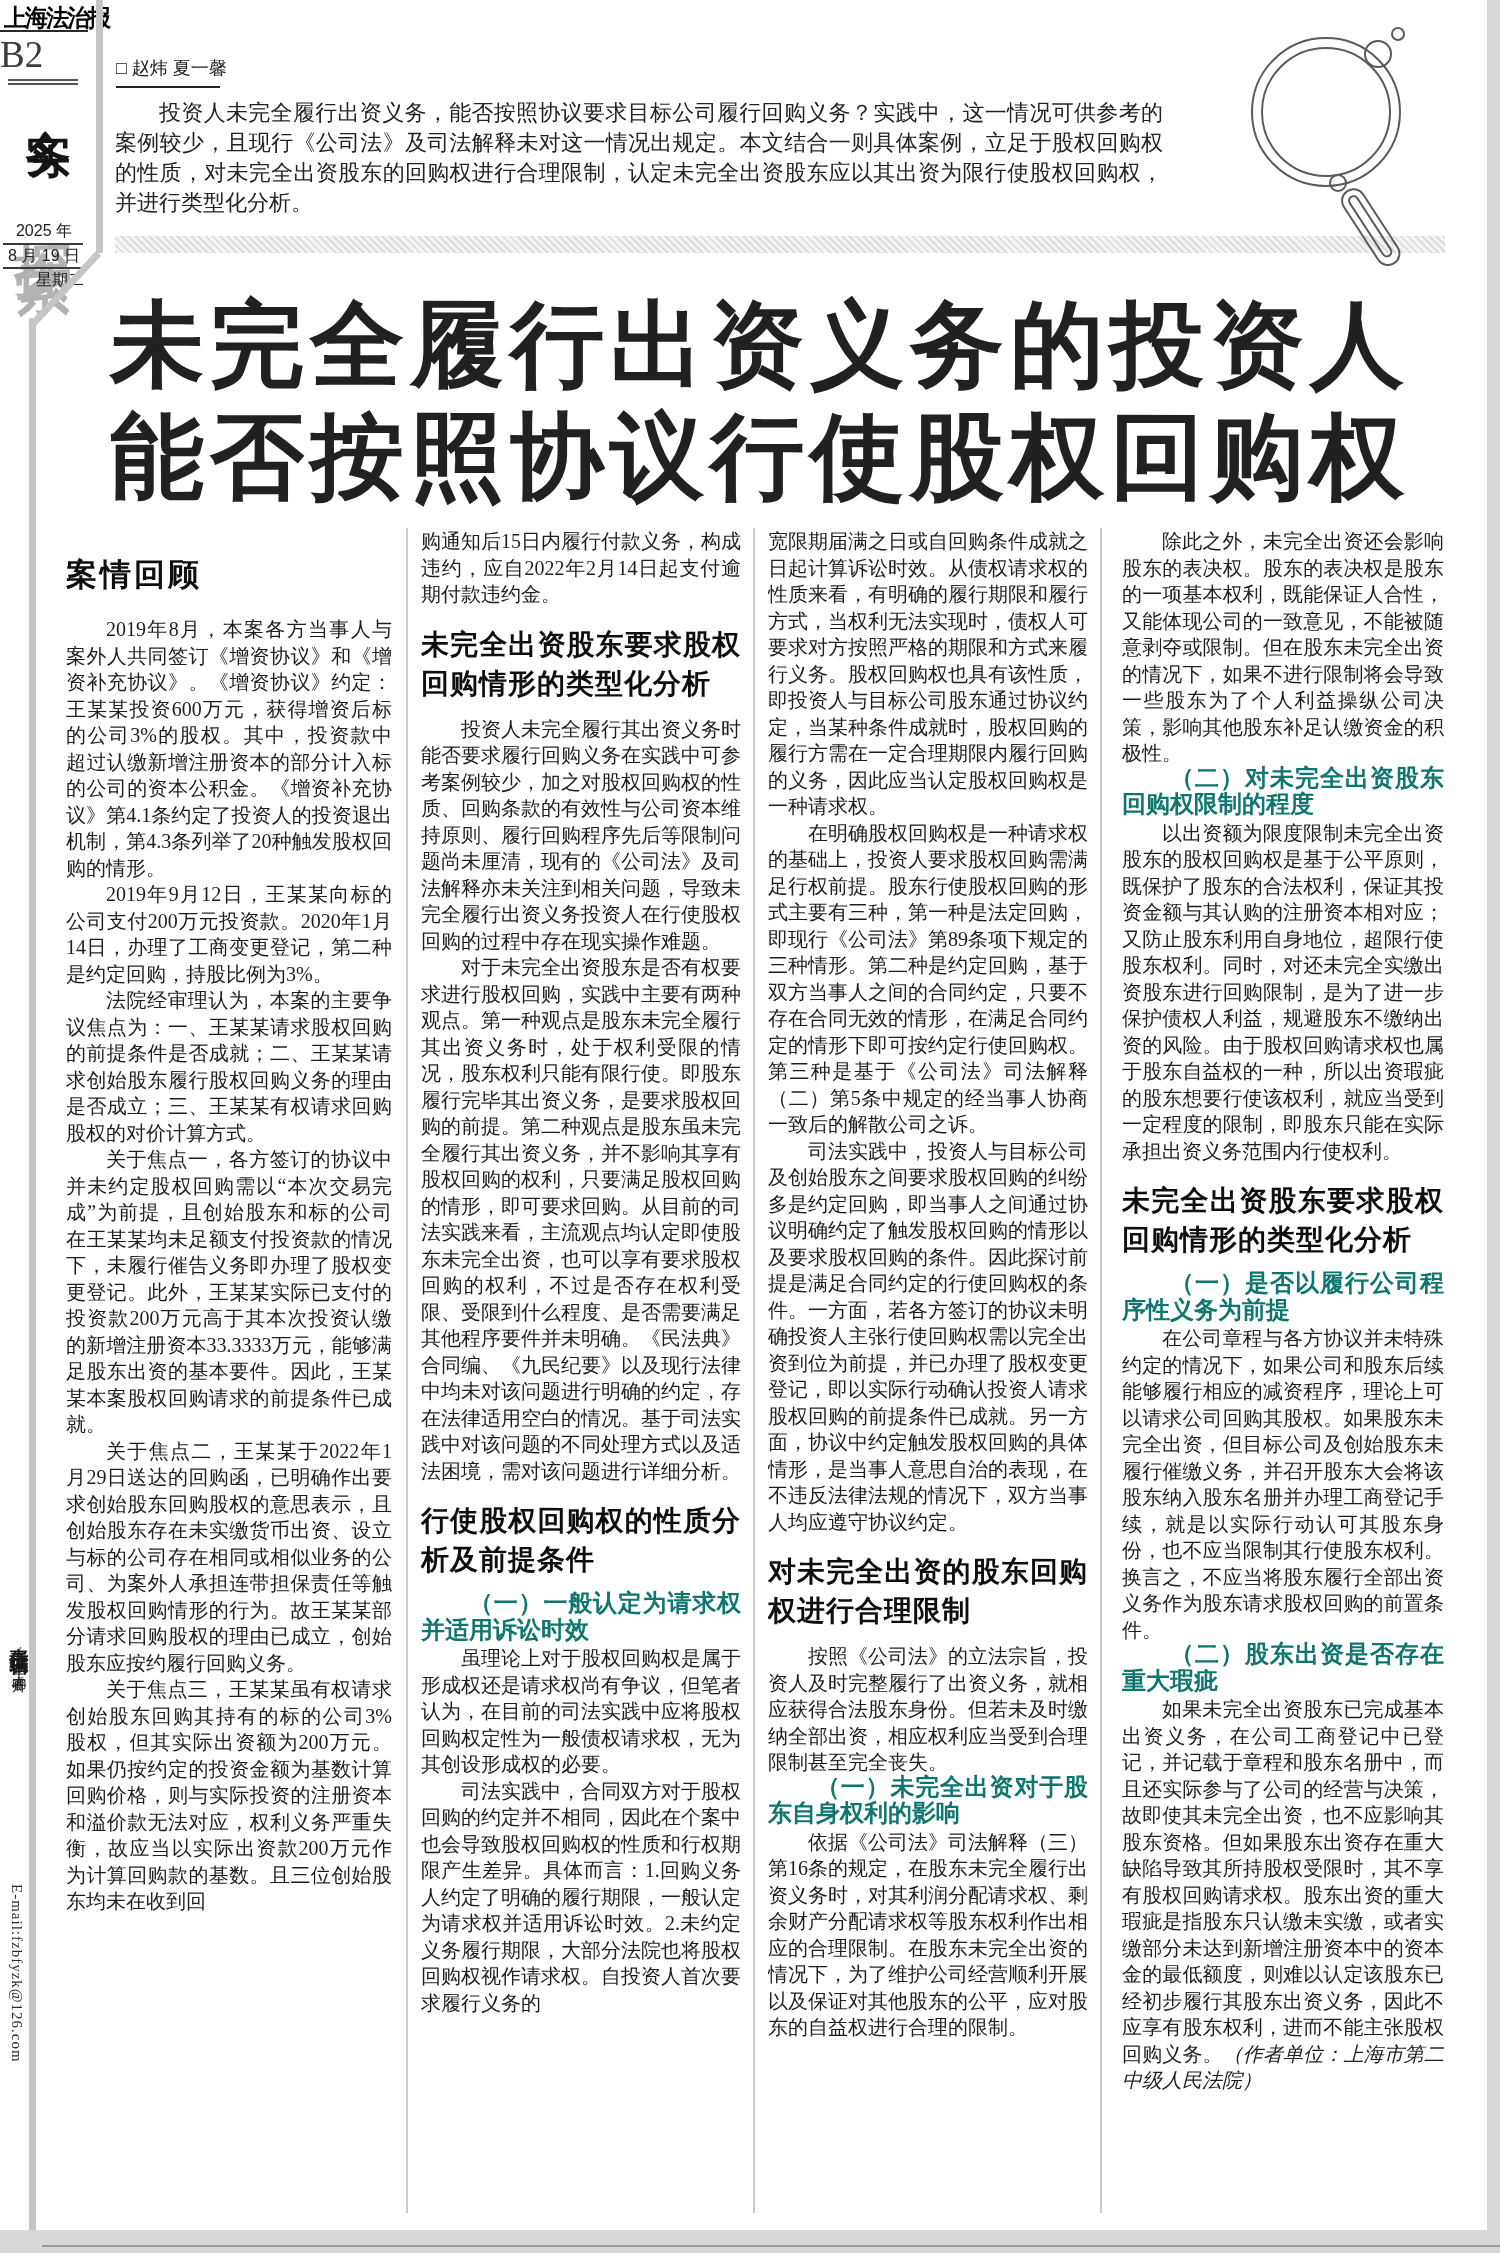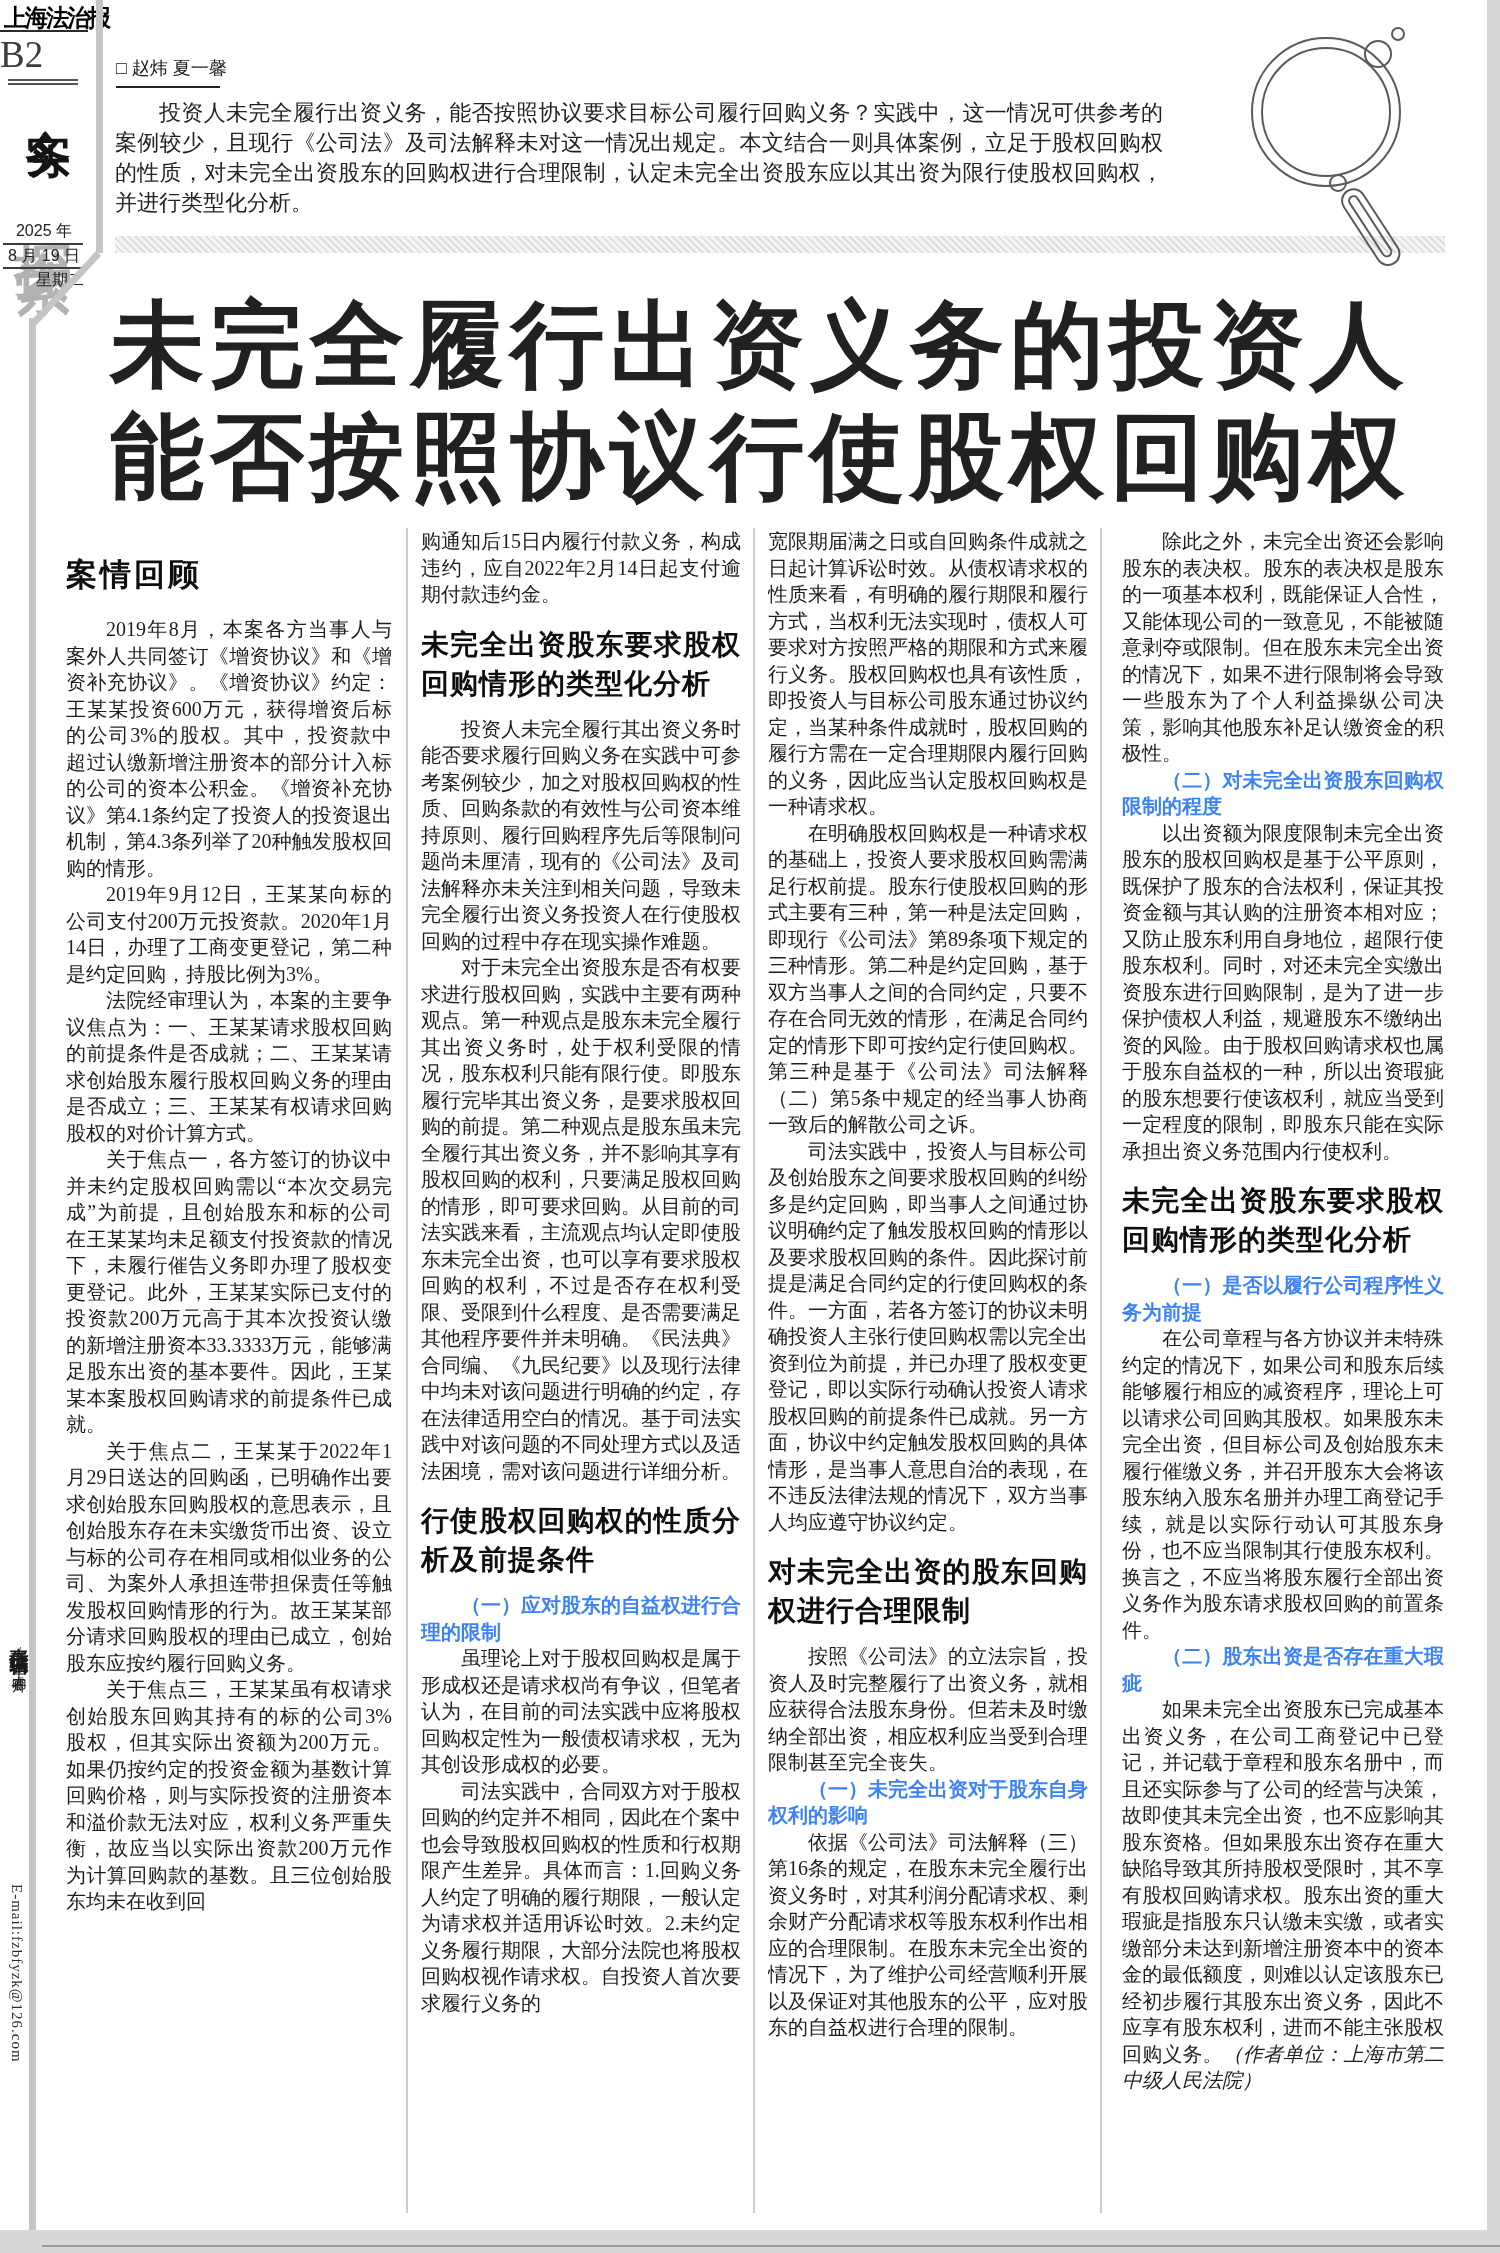--- a/index.html
+++ b/index.html
@@ -58,22 +58,22 @@
   .col-rule{position:absolute;top:528px;height:1685px;width:2px;background:#cccccc;}
   .blk{margin:0;}
   .blk-para{text-align:justify;text-indent:2em;}
   .blk-para-flow{text-align:justify;text-indent:0;}
   .blk-section-title{font-family:"Liberation Sans","DejaVu Sans",sans-serif;font-weight:bold;
                      font-size:28px;line-height:39px;letter-spacing:1px;color:#0e0e0e;
                      text-align:justify;margin:17px 0 13px 0;}
   .blk-section-title-center{font-family:"Liberation Sans","DejaVu Sans",sans-serif;font-weight:bold;
                      font-size:31px;line-height:38px;letter-spacing:3px;color:#0e0e0e;
                      margin:28px 0 22px 0;}
-  .blk-sub-title{font-family:Liberation Sans, sans-serif;font-weight:bold;
-                 font-size:20px;line-height:26.5px;text-indent:2em;text-align:justify;color:#3b82f6;}
+  .blk-sub-title{font-family:Liberation Mono, monospace;font-weight:bold;
+                 font-size:24px;line-height:26.5px;text-indent:2em;text-align:justify;color:#0f766e;}
   .note{font-style:italic;}
 
   
   .editor{position:absolute;left:6px;top:1632px;writing-mode:vertical-rl;text-orientation:upright;
           font-family:"Liberation Sans","DejaVu Sans",sans-serif;color:#1a1a1a;}
   .editor .lbl{font-weight:bold;font-size:19px;letter-spacing:3px;}
   .editor .nm{font-size:15px;letter-spacing:2px;font-family:"Liberation Serif","DejaVu Serif",serif;}
   .email{position:absolute;left:8px;top:1884px;writing-mode:vertical-rl;text-orientation:mixed;
          font-family:"Liberation Serif","DejaVu Serif",serif;font-size:15px;color:#2a2a2a;letter-spacing:1px;}
 </style>
@@ -136,21 +136,21 @@
       <div class="blk blk-para"><span>关于焦点一，各方签订的协议中并未约定股权回购需以“本次交易完成”为前提，且创始股东和标的公司在王某某均未足额支付投资款的情况下，未履行催告义务即办理了股权变更登记。此外，王某某实际已支付的投资款200万元高于其本次投资认缴的新增注册资本33.3333万元，能够满足股东出资的基本要件。因此，王某某本案股权回购请求的前提条件已成就。</span></div>
       <div class="blk blk-para"><span>关于焦点二，王某某于2022年1月29日送达的回购函，已明确作出要求创始股东回购股权的意思表示，且创始股东存在未实缴货币出资、设立与标的公司存在相同或相似业务的公司、为案外人承担连带担保责任等触发股权回购情形的行为。故王某某部分请求回购股权的理由已成立，创始股东应按约履行回购义务。</span></div>
       <div class="blk blk-para"><span>关于焦点三，王某某虽有权请求创始股东回购其持有的标的公司3%股权，但其实际出资额为200万元。如果仍按约定的投资金额为基数计算回购价格，则与实际投资的注册资本和溢价款无法对应，权利义务严重失衡，故应当以实际出资款200万元作为计算回购款的基数。且三位创始股东均未在收到回</span></div>
     </div>
   <div class="col" style="left:421px;width:320px;">
       <div class="blk blk-para-flow"><span>购通知后15日内履行付款义务，构成违约，应自2022年2月14日起支付逾期付款违约金。</span></div>
       <div class="blk blk-section-title"><span>未完全出资股东要求股权回购情形的类型化分析</span></div>
       <div class="blk blk-para"><span>投资人未完全履行其出资义务时能否要求履行回购义务在实践中可参考案例较少，加之对股权回购权的性质、回购条款的有效性与公司资本维持原则、履行回购程序先后等限制问题尚未厘清，现有的《公司法》及司法解释亦未关注到相关问题，导致未完全履行出资义务投资人在行使股权回购的过程中存在现实操作难题。</span></div>
       <div class="blk blk-para"><span>对于未完全出资股东是否有权要求进行股权回购，实践中主要有两种观点。第一种观点是股东未完全履行其出资义务时，处于权利受限的情况，股东权利只能有限行使。即股东履行完毕其出资义务，是要求股权回购的前提。第二种观点是股东虽未完全履行其出资义务，并不影响其享有股权回购的权利，只要满足股权回购的情形，即可要求回购。从目前的司法实践来看，主流观点均认定即使股东未完全出资，也可以享有要求股权回购的权利，不过是否存在权利受限、受限到什么程度、是否需要满足其他程序要件并未明确。《民法典》合同编、《九民纪要》以及现行法律中均未对该问题进行明确的约定，存在法律适用空白的情况。基于司法实践中对该问题的不同处理方式以及适法困境，需对该问题进行详细分析。</span></div>
       <div class="blk blk-section-title"><span>行使股权回购权的性质分析及前提条件</span></div>
-      <div class="blk blk-sub-title"><span>（一）应对股东的自益权进行合理的限制</span></div>
+      <div class="blk blk-sub-title"><span>（一）一般认定为请求权并适用诉讼时效</span></div>
       <div class="blk blk-para"><span>虽理论上对于股权回购权是属于形成权还是请求权尚有争议，但笔者认为，在目前的司法实践中应将股权回购权定性为一般债权请求权，无为其创设形成权的必要。</span></div>
       <div class="blk blk-para"><span>司法实践中，合同双方对于股权回购的约定并不相同，因此在个案中也会导致股权回购权的性质和行权期限产生差异。具体而言：1.回购义务人约定了明确的履行期限，一般认定为请求权并适用诉讼时效。2.未约定义务履行期限，大部分法院也将股权回购权视作请求权。自投资人首次要求履行义务的</span></div>
     </div>
   <div class="col" style="left:768px;width:320px;">
       <div class="blk blk-para-flow"><span>宽限期届满之日或自回购条件成就之日起计算诉讼时效。从债权请求权的性质来看，有明确的履行期限和履行方式，当权利无法实现时，债权人可要求对方按照严格的期限和方式来履行义务。股权回购权也具有该性质，即投资人与目标公司股东通过协议约定，当某种条件成就时，股权回购的履行方需在一定合理期限内履行回购的义务，因此应当认定股权回购权是一种请求权。</span></div>
       <div class="blk blk-para"><span>在明确股权回购权是一种请求权的基础上，投资人要求股权回购需满足行权前提。股东行使股权回购的形式主要有三种，第一种是法定回购，即现行《公司法》第89条项下规定的三种情形。第二种是约定回购，基于双方当事人之间的合同约定，只要不存在合同无效的情形，在满足合同约定的情形下即可按约定行使回购权。第三种是基于《公司法》司法解释（二）第5条中规定的经当事人协商一致后的解散公司之诉。</span></div>
       <div class="blk blk-para"><span>司法实践中，投资人与目标公司及创始股东之间要求股权回购的纠纷多是约定回购，即当事人之间通过协议明确约定了触发股权回购的情形以及要求股权回购的条件。因此探讨前提是满足合同约定的行使回购权的条件。一方面，若各方签订的协议未明确投资人主张行使回购权需以完全出资到位为前提，并已办理了股权变更登记，即以实际行动确认投资人请求股权回购的前提条件已成就。另一方面，协议中约定触发股权回购的具体情形，是当事人意思自治的表现，在不违反法律法规的情况下，双方当事人均应遵守协议约定。</span></div>
       <div class="blk blk-section-title"><span>对未完全出资的股东回购权进行合理限制</span></div>
       <div class="blk blk-para"><span>按照《公司法》的立法宗旨，投资人及时完整履行了出资义务，就相应获得合法股东身份。但若未及时缴纳全部出资，相应权利应当受到合理限制甚至完全丧失。</span></div>
       <div class="blk blk-sub-title"><span>（一）未完全出资对于股东自身权利的影响</span></div>

